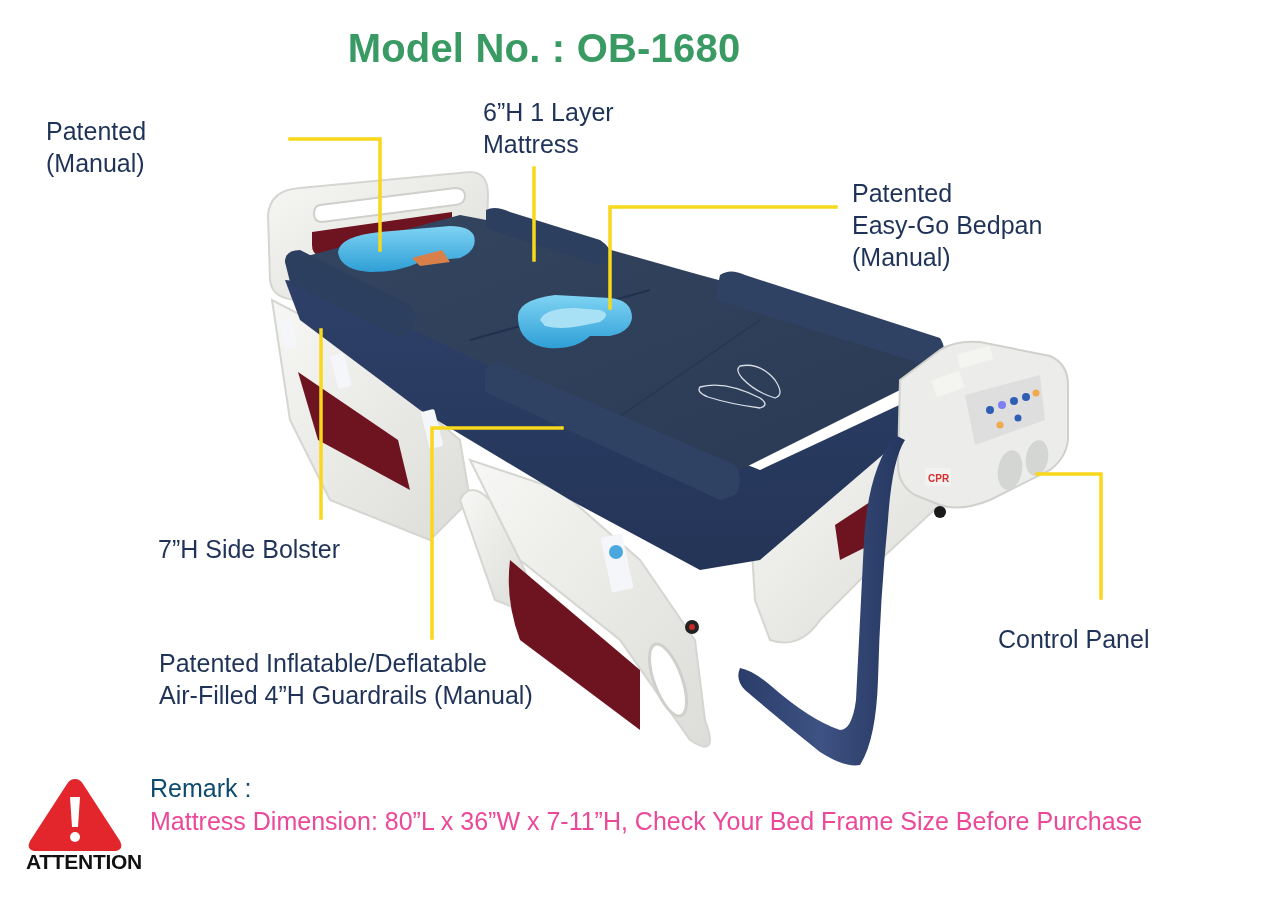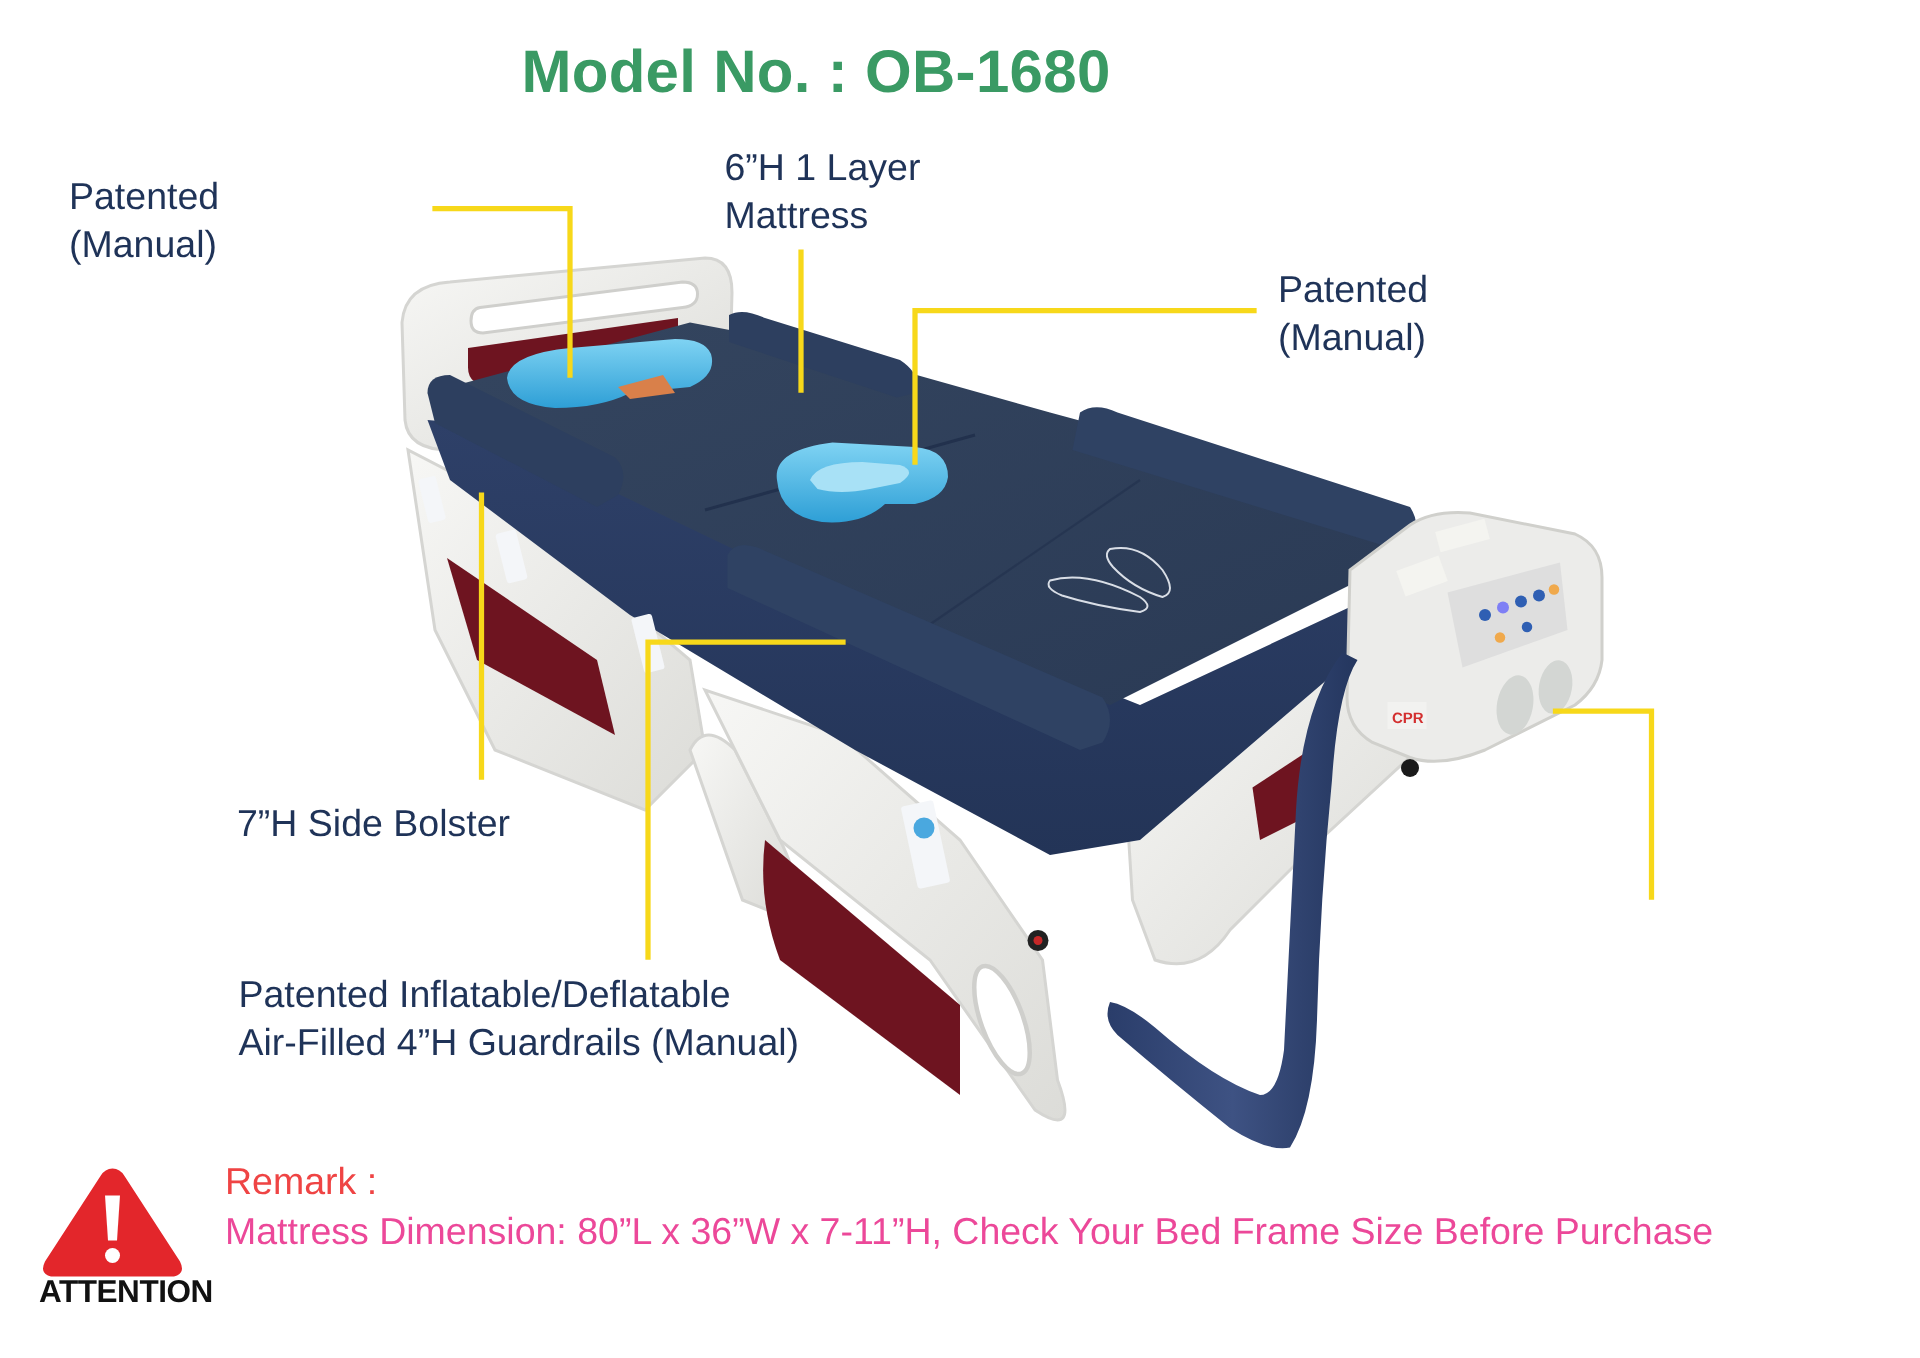--- a/index.html
+++ b/index.html
@@ -18,21 +18,21 @@
     .attention {
       position: absolute; left: 24px; top: 775px; width: 102px; height: 95px;
     }
     .attention-text {
       position: absolute; left: 26px; top: 850px; font-size: 21px; font-weight: bold;
       color: #111111; letter-spacing: -0.3px;
     }
     .remark {
       position: absolute; left: 150px; top: 772px; font-size: 25px; line-height: 33px;
     }
-    .remark .red { color: #ef4444; display: block; }
+    .remark .red { color: #0c4a6e; display: block; }
     .remark .navy { color: #ec4899; display: block; white-space: nowrap; }
   </style>
 </head>
 <body>
 
 <div class="title">Model No. : OB-1680</div>
 
 <svg class="bed-svg" width="1280" height="905" viewBox="0 0 1280 905">
   <defs>
     <linearGradient id="matTop" x1="0" y1="0" x2="1" y2="1">
@@ -161,33 +161,35 @@
   <span>(Manual)</span>
 </div>
 
 <div class="label" style="left:483px; top:96px;">
   <span>6”H 1 Layer</span>
   <span>Mattress</span>
 </div>
 
 <div class="label" style="left:852px; top:177px;">
   <span>Patented</span>
+  <span>Easy-Go Bedpan</span>
   <span>(Manual)</span>
 </div>
 
 <div class="label" style="left:158px; top:533px;">
   <span>7”H Side Bolster</span>
 </div>
 
 <div class="label" style="left:159px; top:647px;">
   <span>Patented Inflatable/Deflatable</span>
   <span>Air-Filled 4”H Guardrails (Manual)</span>
 </div>
 
 <div class="label" style="left:998px; top:623px;">
+  <span>Control Panel</span>
 </div>
 
 <svg class="attention" viewBox="0 0 102 95">
   <path d="M51 4 Q56 4 59 9 L96 66 Q100 74 92 76 L10 76 Q2 74 6 66 L43 9 Q46 4 51 4 Z" fill="#e3262b"></path>
   <path d="M46 22 L56 22 L54 52 L48 52 Z" fill="#ffffff"></path>
   <circle cx="51" cy="62" r="5" fill="#ffffff"></circle>
 </svg>
 <div class="attention-text">ATTENTION</div>
 
 <div class="remark">

